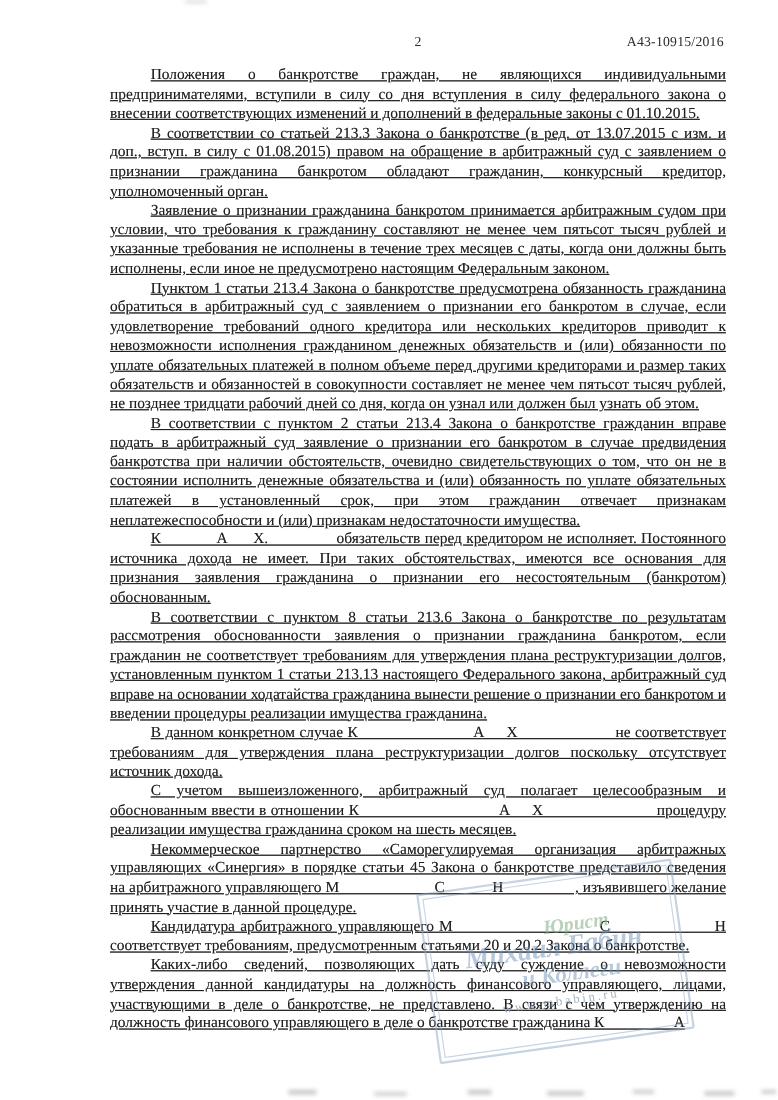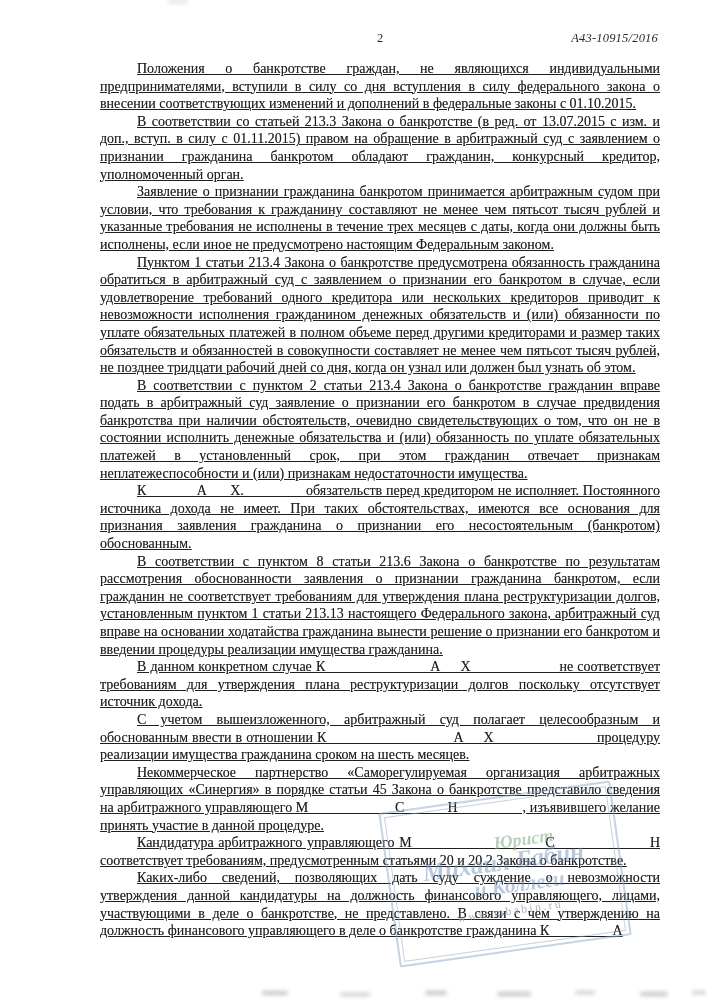--- a/index.html
+++ b/index.html
@@ -5,21 +5,21 @@
   html,body{margin:0;padding:0;}
   body{
     width:707px;height:1000px;position:relative;overflow:hidden;
     background:#ffffff;
     font-family:"Liberation Serif","DejaVu Serif",serif;
     color:#1f1f1f;
   }
   .page{position:absolute;inset:0;}
   .page-header{position:absolute;top:31px;left:100px;width:560px;height:18px;font-size:12.5px;color:#2b2b2b;}
   .page-num{position:absolute;left:0;right:0;text-align:center;}
-  .case-num{position:absolute;right:2px;top:0;letter-spacing:.2px;font-style:italic;}
+  .case-num{position:absolute;right:2px;top:0;letter-spacing:.2px;}
   .body-text{
     position:absolute;top:60px;left:100px;width:560px;
     font-size:14px;line-height:17.6px;text-align:justify;
     text-shadow:0 0 .5px rgba(45,45,45,.55);
     text-decoration:underline;
   }
   .body-text p{margin:0;text-indent:37px;}
   
   .watermark{
     position:absolute;left:388px;top:796px;width:234px;height:156px;
@@ -75,21 +75,21 @@
 
 <div class="page">
 
   <div class="page-header">
     <span class="page-num">2</span>
     <span class="case-num">А43-10915/2016</span>
   </div>
 
   <div class="body-text">
     <p>Положения о банкротстве граждан, не являющихся индивидуальными предпринимателями, вступили в силу со дня вступления в силу федерального закона о внесении соответствующих изменений и дополнений в федеральные законы с 01.10.2015.</p>
-    <p>В соответствии со статьей 213.3 Закона о банкротстве (в ред. от 13.07.2015 с изм. и доп., вступ. в силу с 01.11.2015) правом на обращение в арбитражный суд с заявлением о признании гражданина банкротом обладают гражданин, конкурсный кредитор, уполномоченный орган.</p>
+    <p>В соответствии со статьей 213.3 Закона о банкротстве (в ред. от 13.07.2015 с изм. и доп., вступ. в силу с 01.08.2015) правом на обращение в арбитражный суд с заявлением о признании гражданина банкротом обладают гражданин, конкурсный кредитор, уполномоченный орган.</p>
     <p>Заявление о признании гражданина банкротом принимается арбитражным судом при условии, что требования к гражданину составляют не менее чем пятьсот тысяч рублей и указанные требования не исполнены в течение трех месяцев с даты, когда они должны быть исполнены, если иное не предусмотрено настоящим Федеральным законом.</p>
     <p>Пунктом 1 статьи 213.4 Закона о банкротстве предусмотрена обязанность гражданина обратиться в арбитражный суд с заявлением о признании его банкротом в случае, если удовлетворение требований одного кредитора или нескольких кредиторов приводит к невозможности исполнения гражданином денежных обязательств и (или) обязанности по уплате обязательных платежей в полном объеме перед другими кредиторами и размер таких обязательств и обязанностей в совокупности составляет не менее чем пятьсот тысяч рублей, не позднее тридцати рабочий дней со дня, когда он узнал или должен был узнать об этом.</p>
     <p>В соответствии с пунктом 2 статьи 213.4 Закона о банкротстве гражданин вправе подать в арбитражный суд заявление о признании его банкротом в случае предвидения банкротства при наличии обстоятельств, очевидно свидетельствующих о том, что он не в состоянии исполнить денежные обязательства и (или) обязанность по уплате обязательных платежей в установленный срок, при этом гражданин отвечает признакам неплатежеспособности и (или) признакам недостаточности имущества.</p>
     <p>К&nbsp;&nbsp;&nbsp;&nbsp;&nbsp;&nbsp;&nbsp;&nbsp;&nbsp;&nbsp;&nbsp;&nbsp;&nbsp;А&nbsp;&nbsp;&nbsp;&nbsp;&nbsp;&nbsp;Х.&nbsp;&nbsp;&nbsp;&nbsp;&nbsp;&nbsp;&nbsp;&nbsp;&nbsp;&nbsp;&nbsp;&nbsp;&nbsp;&nbsp;&nbsp;&nbsp;обязательств перед кредитором не исполняет. Постоянного источника дохода не имеет. При таких обстоятельствах, имеются все основания для признания заявления гражданина о признании его несостоятельным (банкротом) обоснованным.</p>
     <p>В соответствии с пунктом 8 статьи 213.6 Закона о банкротстве по результатам рассмотрения обоснованности заявления о признании гражданина банкротом, если гражданин не соответствует требованиям для утверждения плана реструктуризации долгов, установленным пунктом 1 статьи 213.13 настоящего Федерального закона, арбитражный суд вправе на основании ходатайства гражданина вынести решение о признании его банкротом и введении процедуры реализации имущества гражданина.</p>
     <p>В данном конкретном случае К&nbsp;&nbsp;&nbsp;&nbsp;&nbsp;&nbsp;&nbsp;&nbsp;&nbsp;&nbsp;&nbsp;&nbsp;&nbsp;&nbsp;&nbsp;&nbsp;&nbsp;&nbsp;&nbsp;&nbsp;&nbsp;&nbsp;&nbsp;&nbsp;&nbsp;&nbsp;А&nbsp;&nbsp;&nbsp;&nbsp;&nbsp;Х&nbsp;&nbsp;&nbsp;&nbsp;&nbsp;&nbsp;&nbsp;&nbsp;&nbsp;&nbsp;&nbsp;&nbsp;&nbsp;&nbsp;&nbsp;&nbsp;&nbsp;&nbsp;&nbsp;&nbsp;&nbsp;&nbsp;не соответствует требованиям для утверждения плана реструктуризации долгов поскольку отсутствует источник дохода.</p>
     <p>С учетом вышеизложенного, арбитражный суд полагает целесообразным и обоснованным ввести в отношении К&nbsp;&nbsp;&nbsp;&nbsp;&nbsp;&nbsp;&nbsp;&nbsp;&nbsp;&nbsp;&nbsp;&nbsp;&nbsp;&nbsp;&nbsp;&nbsp;&nbsp;&nbsp;&nbsp;&nbsp;&nbsp;&nbsp;&nbsp;&nbsp;&nbsp;&nbsp;&nbsp;&nbsp;&nbsp;&nbsp;&nbsp;&nbsp;А&nbsp;&nbsp;&nbsp;&nbsp;&nbsp;Х&nbsp;&nbsp;&nbsp;&nbsp;&nbsp;&nbsp;&nbsp;&nbsp;&nbsp;&nbsp;&nbsp;&nbsp;&nbsp;&nbsp;&nbsp;&nbsp;&nbsp;&nbsp;&nbsp;&nbsp;&nbsp;&nbsp;&nbsp;&nbsp;&nbsp;&nbsp;процедуру реализации имущества гражданина сроком на шесть месяцев.</p>
     <p>Некоммерческое партнерство «Саморегулируемая организация арбитражных управляющих «Синергия» в порядке статьи 45 Закона о банкротстве представило сведения на арбитражного управляющего М&nbsp;&nbsp;&nbsp;&nbsp;&nbsp;&nbsp;&nbsp;&nbsp;&nbsp;&nbsp;&nbsp;&nbsp;&nbsp;&nbsp;&nbsp;&nbsp;&nbsp;&nbsp;&nbsp;&nbsp;&nbsp;&nbsp;&nbsp;&nbsp;С&nbsp;&nbsp;&nbsp;&nbsp;&nbsp;&nbsp;&nbsp;&nbsp;&nbsp;&nbsp;&nbsp;&nbsp;Н&nbsp;&nbsp;&nbsp;&nbsp;&nbsp;&nbsp;&nbsp;&nbsp;&nbsp;&nbsp;&nbsp;&nbsp;&nbsp;&nbsp;&nbsp;&nbsp;&nbsp;&nbsp;, изъявившего желание принять участие в данной процедуре.</p>
     <p>Кандидатура арбитражного управляющего М&nbsp;&nbsp;&nbsp;&nbsp;&nbsp;&nbsp;&nbsp;&nbsp;&nbsp;&nbsp;&nbsp;&nbsp;&nbsp;&nbsp;&nbsp;&nbsp;&nbsp;&nbsp;&nbsp;&nbsp;&nbsp;&nbsp;&nbsp;&nbsp;&nbsp;&nbsp;&nbsp;&nbsp;С&nbsp;&nbsp;&nbsp;&nbsp;&nbsp;&nbsp;&nbsp;&nbsp;&nbsp;&nbsp;&nbsp;&nbsp;&nbsp;&nbsp;&nbsp;&nbsp;&nbsp;&nbsp;&nbsp;&nbsp;Н соответствует требованиям, предусмотренным статьями 20 и 20.2 Закона о банкротстве.</p>
     <p>Каких-либо сведений, позволяющих дать суду суждение о невозможности утверждения данной кандидатуры на должность финансового управляющего, лицами, участвующими в деле о банкротстве, не представлено. В связи с чем утверждению на должность финансового управляющего в деле о банкротстве гражданина К&nbsp;&nbsp;&nbsp;&nbsp;&nbsp;&nbsp;&nbsp;&nbsp;&nbsp;&nbsp;&nbsp;&nbsp;&nbsp;&nbsp;&nbsp;&nbsp;&nbsp;&nbsp;А</p>

